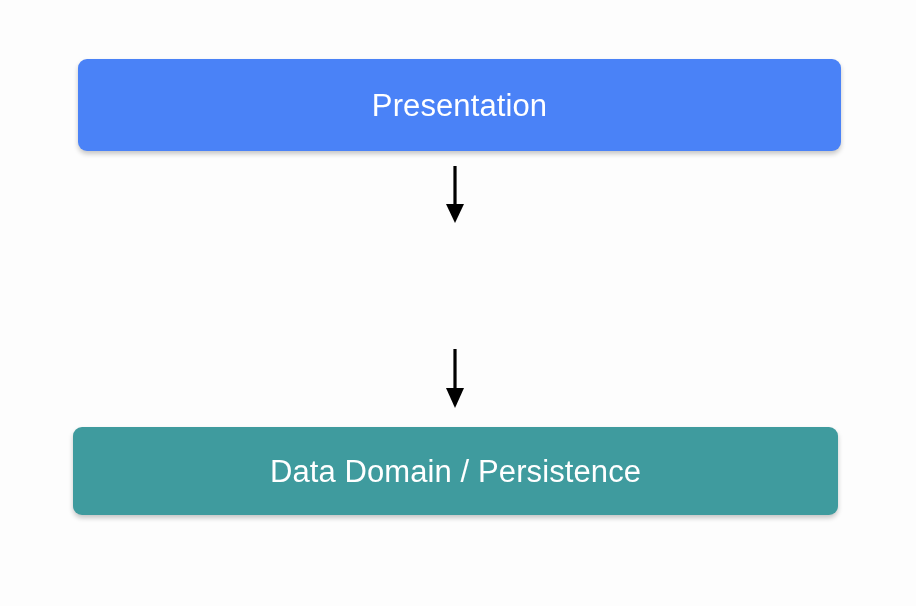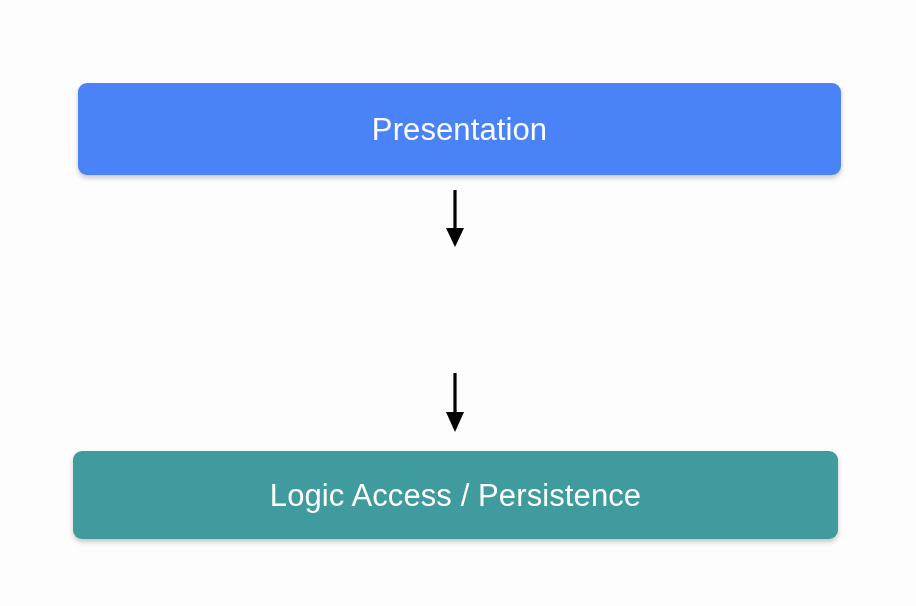--- a/index.html
+++ b/index.html
@@ -11,21 +11,20 @@
     height: 606px;
     background: #fdfdfd;
     font-family: "Liberation Sans", sans-serif;
     overflow: hidden;
   }
   #canvas {
     position: relative;
     width: 916px;
     height: 454px;
     background: #fdfdfd;
-    margin-top: 24px;
   }
   .layer-box {
     position: absolute;
     display: flex;
     align-items: center;
     justify-content: center;
     border-radius: 9px;
     box-shadow: 0 3px 5px rgba(0, 0, 0, 0.22);
     box-sizing: border-box;
   }
@@ -94,16 +93,16 @@
     <polygon points="16,44 34,44 25,63" fill="#000000"></polygon>
   </svg>
 
 
   <svg class="connector-arrow" id="arrow-business-to-data" viewBox="0 0 50 70">
     <line x1="25" y1="6" x2="25" y2="47" stroke="#000000" stroke-width="3.2"></line>
     <polygon points="16,45 34,45 25,65" fill="#000000"></polygon>
   </svg>
 
   <div class="layer-box" id="box-data-access">
-    <span class="layer-label">Logic Access / Persistence</span>
+    <span class="layer-label">Data Domain / Persistence</span>
   </div>
 
 </div>
 
 </body></html>

